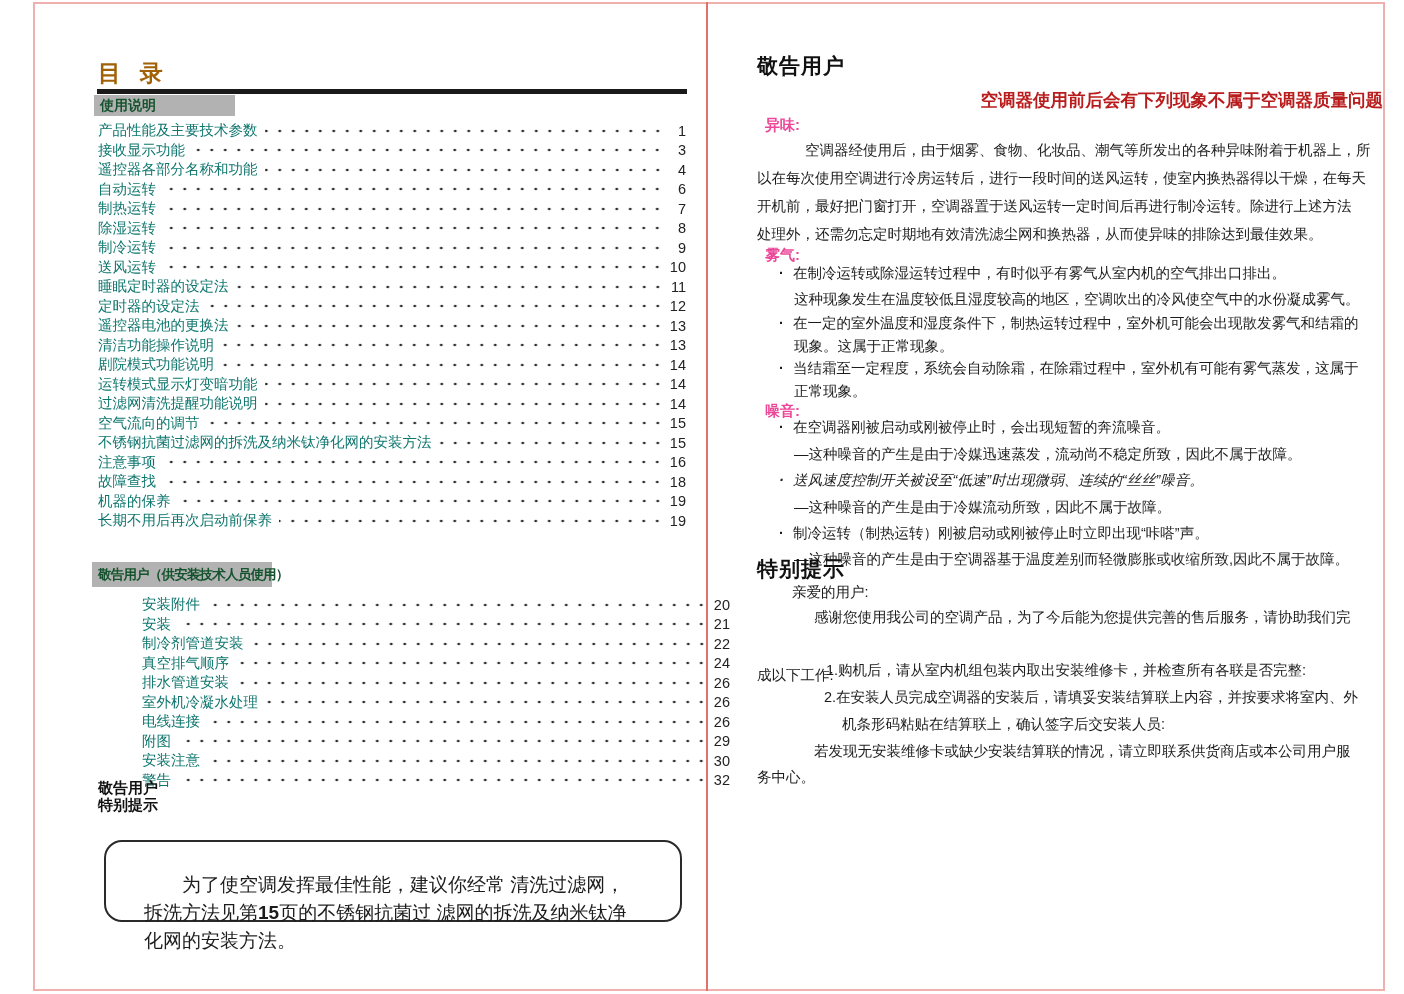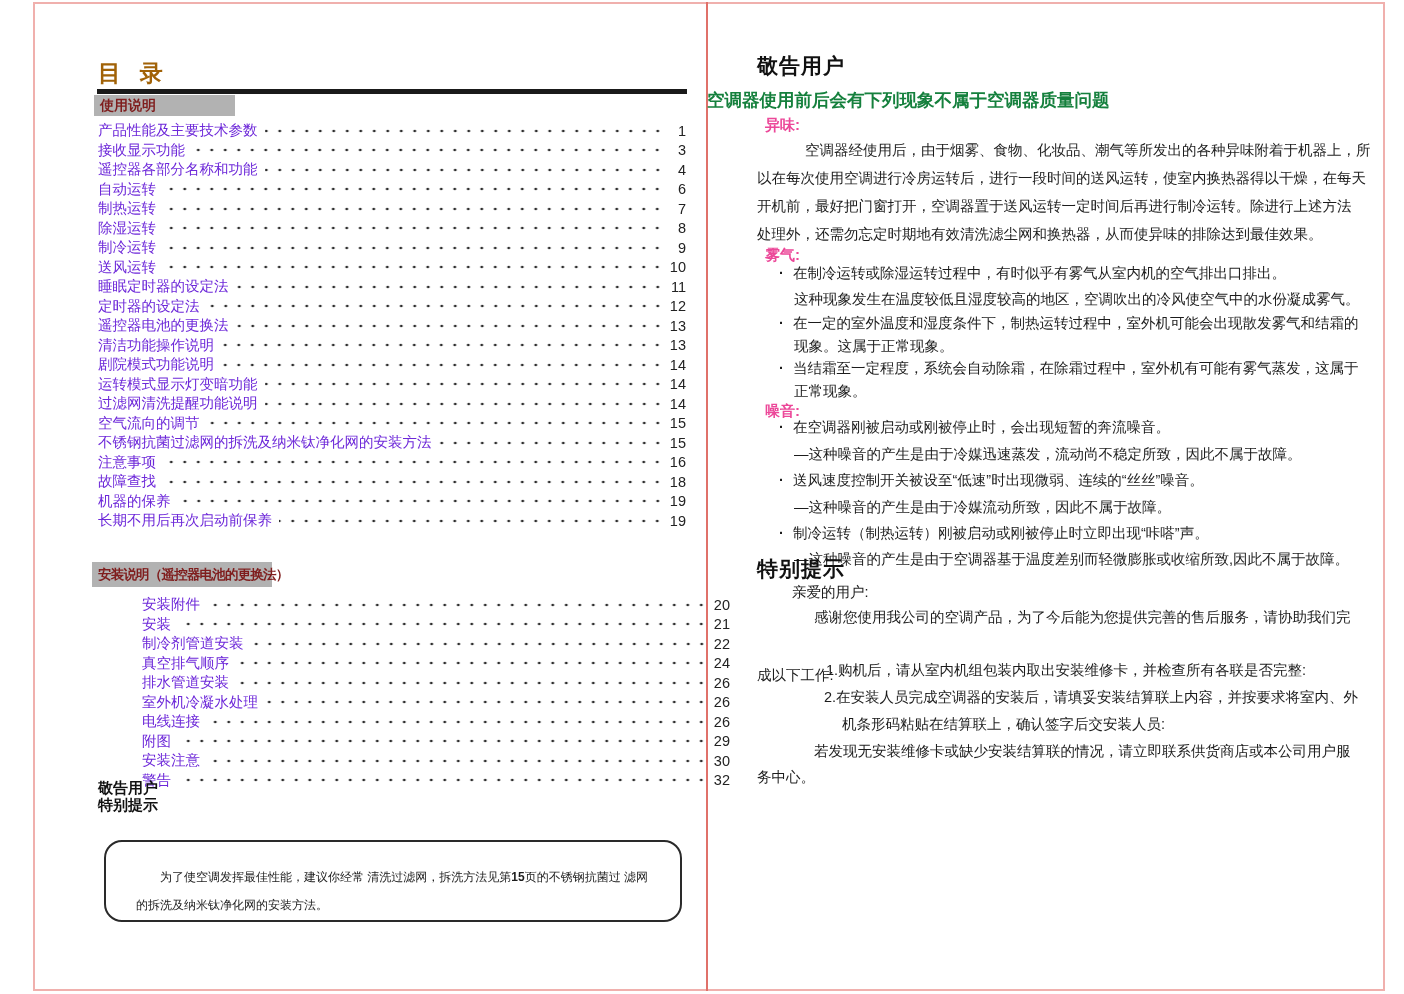--- a/index.html
+++ b/index.html
@@ -17,69 +17,69 @@
     position:absolute;left:706px;top:2px;width:2px;height:989px;background:#e0716a;
   }
   
   .page-left{position:absolute;left:97px;top:0;width:590px;height:994px;}
   .toc-title{
     position:absolute;left:1px;top:58px;font-size:23px;font-weight:600;
     letter-spacing:2px;color:#a16207;white-space:pre;
   }
   .title-rule{position:absolute;left:0;top:89px;width:590px;height:5px;background:#1a1a1a;}
   .section-bar{
-    position:absolute;background:#b2b2b2;color:#7f1d1d;font-weight:bold;
+    position:absolute;background:#b2b2b2;color:#14532d;font-weight:bold;
     display:flex;align-items:center;box-sizing:border-box;padding-left:6px;white-space:nowrap;
   }
   .bar1{left:-3px;top:95px;width:141px;height:21px;font-size:14px;}
   .bar2{left:-5px;top:562px;width:180px;height:25px;font-size:13.5px;letter-spacing:-0.8px;}
   .toc-list{position:absolute;left:1px;width:588px;}
   .list1{top:121px;}
   .list2{top:595px;margin-left:44px;}
   .toc-row{display:flex;align-items:center;height:19.5px;}
-  .toc-label{font-size:14.5px;white-space:nowrap;color:#6d28d9;}
+  .toc-label{font-size:14.5px;white-space:nowrap;color:#0f766e;}
   .toc-dots{
     flex:1;height:14px;margin:0 2px 0 7px;
     background-image:radial-gradient(circle,#2e2e2e 1.4px,transparent 1.6px);
     background-size:13.5px 14px;background-repeat:repeat-x;background-position:right center;
   }
   .toc-page{min-width:20px;text-align:right;font-size:14.5px;color:#222;}
   .bold-item{position:absolute;left:1px;font-size:15px;font-weight:bold;color:#111;line-height:16px;}
   .bi1{top:780px;}
   .bi2{top:797px;}
   .note-box{
     position:absolute;left:7px;top:840px;width:578px;height:82px;
     border:2px solid #2a2a2a;border-radius:18px;box-sizing:border-box;
     padding:13px 22px 0 22px;
   }
-  .note-box p{margin:8px;font-size:12px;line-height:28px;text-indent:2em;color:#1c1c1c;}
+  .note-box p{margin:16px;font-size:19px;line-height:28px;text-indent:2em;color:#1c1c1c;}
   .note-box b{font-weight:bold;}
   
   .page-right{position:absolute;left:707px;top:0;width:678px;height:994px;}
   .rp{position:absolute;white-space:nowrap;}
   .rp-h{font-size:21px;font-weight:bold;color:#111;letter-spacing:1px;}
   .rp-h1{left:50px;top:52px;}
   .rp-h2{left:50px;top:555px;}
-  .rp-sub{left:0;top:88px;width:676px;text-align:left;font-size:17.5px;font-weight:bold;color:#15803d;}
+  .rp-sub{left:0;top:88px;width:676px;text-align:right;font-size:17.5px;font-weight:bold;color:#b91c1c;}
   .rp-label{font-size:15px;font-weight:bold;color:#ec4899;left:58px;}
   .lab-odor{top:116px;}
   .lab-mist{top:246px;}
   .lab-noise{top:402px;}
   .rp-line{font-size:14.5px;color:#1c1c1c;}
   .pl{left:50px;}
   .pl-indent{padding-left:48px;}
   .p1{top:141px;}.p2{top:169px;}.p3{top:197px;}.p4{top:225px;}
   .bullet-main{left:72px;}
   .bullet-sub{left:87px;}
   .bdot{display:inline-block;width:14px;font-weight:bold;}
   .wb1{top:264px;}.wb1s{top:290px;}
   .wb2{top:314px;}.wb2s{top:337px;}
   .wb3{top:359px;}.wb3s{top:382px;}
   .nb1{top:418px;}.nb1s{top:445px;}
-  .nb2{top:471px;}.nb2s{top:498px;}
+  .nb2{top:471px;font-style:italic;}.nb2s{top:498px;}
   .nb3{top:524px;}.nb3s{top:550px;}
   .sal{left:85px;top:583px;}
   .s1{left:107px;top:608px;}
   .s2{left:50px;top:666px;}
   .s3{left:119px;top:661px;}
   .s4{left:117px;top:688px;}
   .s5{left:135px;top:715px;}
   .s6{left:107px;top:742px;}
   .s7{left:50px;top:768px;}
 </style>
@@ -196,21 +196,21 @@
         <span class="toc-dots"></span>
         <span class="toc-page">19</span>
       </div>
     <div class="toc-row">
         <span class="toc-label">长期不用后再次启动前保养</span>
         <span class="toc-dots"></span>
         <span class="toc-page">19</span>
       </div>
   </div>
 
-  <div class="section-bar bar2">安装说明（遥控器电池的更换法）</div>
+  <div class="section-bar bar2">敬告用户（供安装技术人员使用）</div>
 
   <div class="toc-list list2">
     <div class="toc-row">
         <span class="toc-label">安装附件</span>
         <span class="toc-dots"></span>
         <span class="toc-page">20</span>
       </div>
     <div class="toc-row">
         <span class="toc-label">安装</span>
         <span class="toc-dots"></span>

